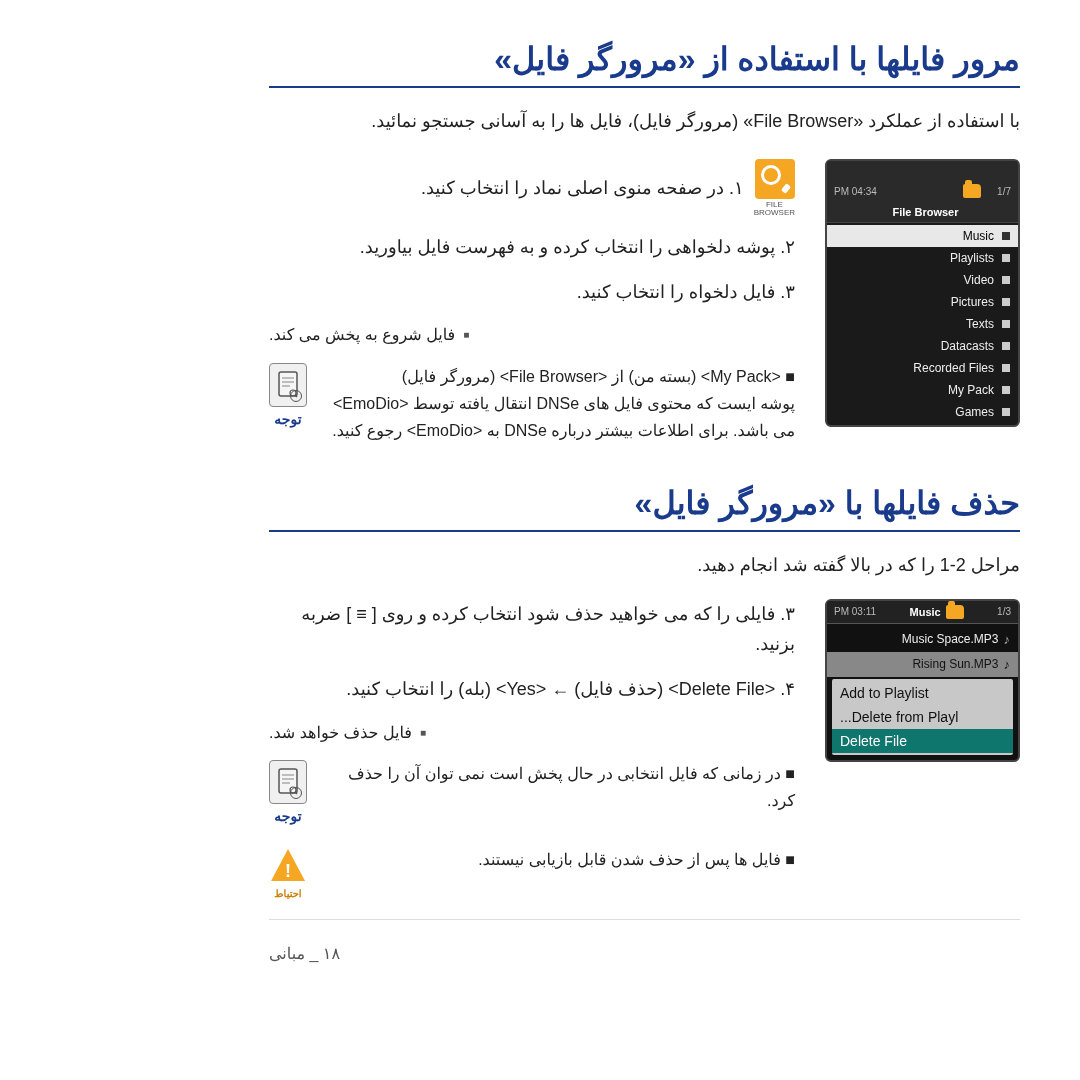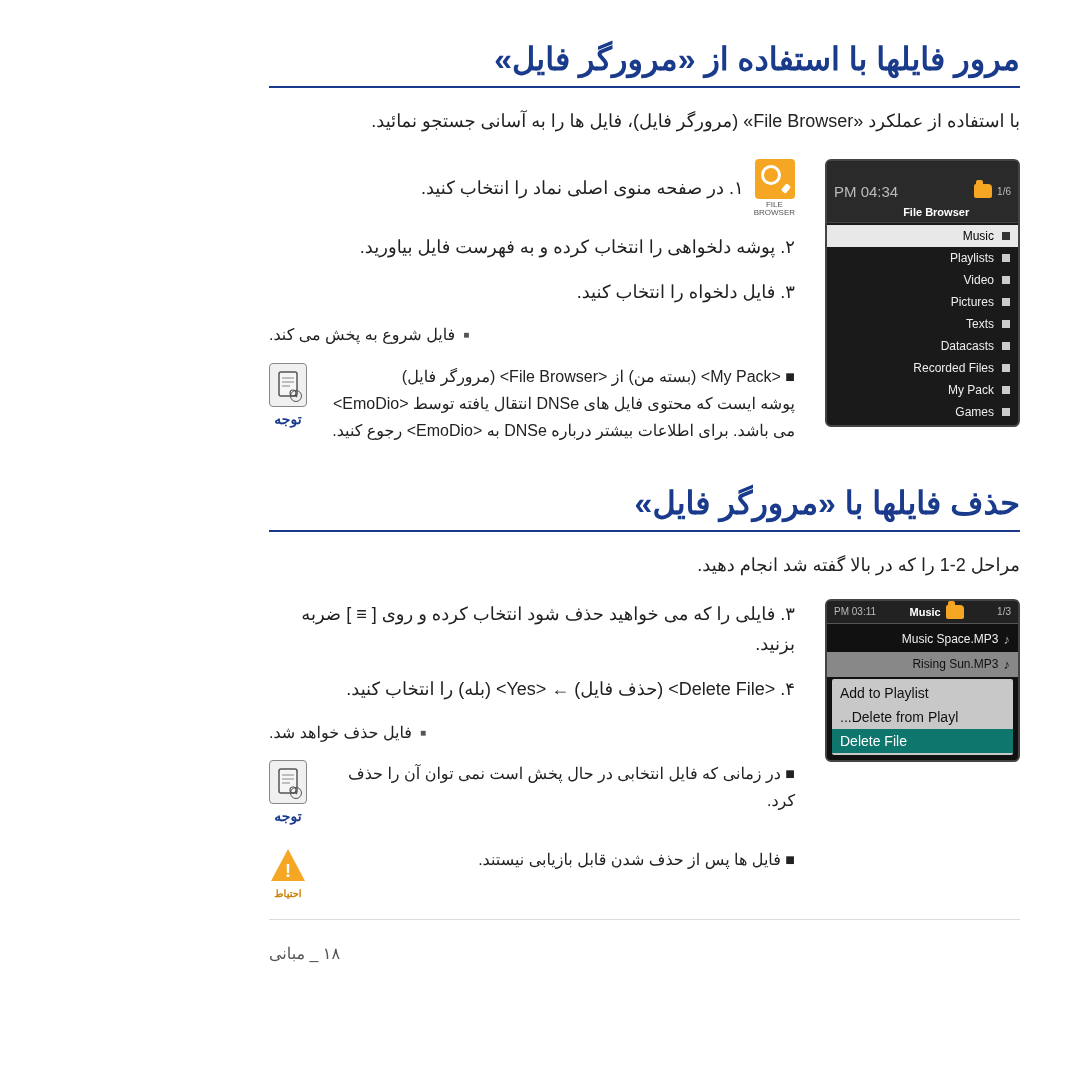--- a/index.html
+++ b/index.html
@@ -379,26 +379,26 @@
 <div class="page">
 
   <div>
     <div class="section-title">مرور فایلها با استفاده از «مرورگر فایل»</div>
     <div class="section-intro">با استفاده از عملکرد «File Browser» (مرورگر فایل)، فایل ها را به آسانی جستجو نمائید.</div>
 
     <div class="section-content">
 
       <div class="device-box">
         <div class="device-header">
-          <span style="font-size:10px;color:#bbb;">1/6</span>
+          <span style="font-size:10px;color:#bbb;">1/7</span>
           <div class="device-header-icon">
             <div class="folder-icon-yellow"></div>
             <span style="font-size:11px;color:#fff;font-weight:bold;margin-top:41px;">File Browser</span>
           </div>
-          <span style="font-size:15px;color:#bbb;text-align:right;">04:34 PM</span>
+          <span style="font-size:10px;color:#bbb;text-align:right;">04:34 PM</span>
         </div>
         <div class="device-menu">
           <div class="device-menu-item selected">
             <span class="square-bullet"></span>
             <span>Music</span>
           </div>
           <div class="device-menu-item">
             <span class="square-bullet"></span>
             <span>Playlists</span>
           </div>

